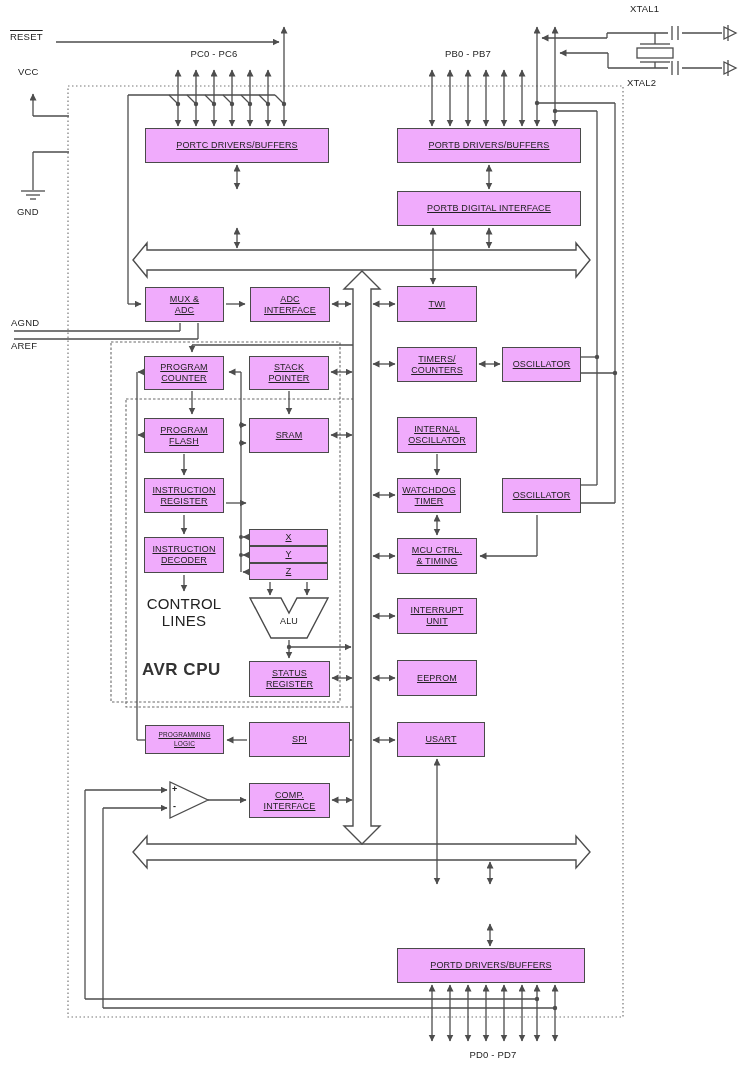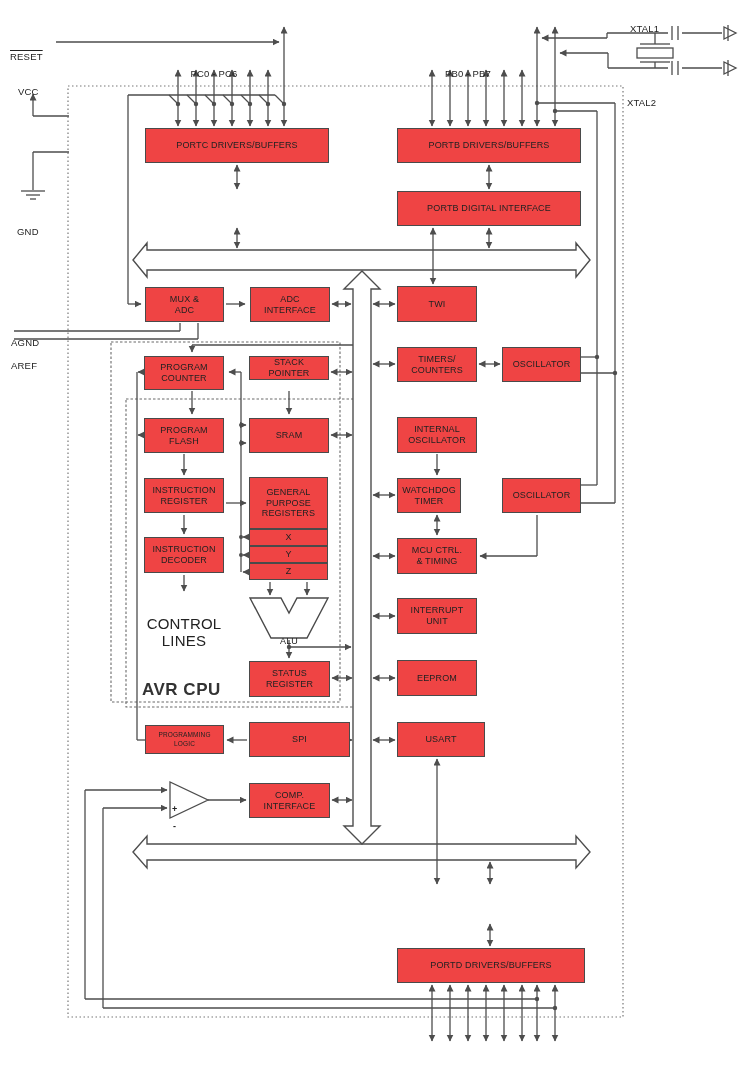--- a/index.html
+++ b/index.html
@@ -1,25 +1,25 @@
 <!DOCTYPE html>
 <html><head>
 <meta charset="utf-8">
 <style>
   html,body{margin:0;padding:0;background:#fff;}
   .stage{position:relative;width:750px;height:1070px;background:#fff;overflow:hidden;
          font-family:"Liberation Sans",sans-serif;}
   .stage svg{position:absolute;left:0;top:0;z-index:1;}
-  .blk{position:absolute;z-index:2;box-sizing:border-box;background:#ef4444;
+  .blk{position:absolute;z-index:2;box-sizing:border-box;background:#f0abfc;
        border:1.4px solid #4a4a4a;display:flex;align-items:center;justify-content:center;
        text-align:center;font-size:9px;line-height:1.18;color:#222;
-       white-space:pre-line;letter-spacing:.15px;}
+       white-space:pre-line;letter-spacing:.15px;text-decoration:underline;}
   .blk.small{font-size:6.5px;line-height:1.25;}
   .lbl{position:absolute;z-index:3;font-size:9.5px;color:#222;letter-spacing:.2px;
-       white-space:pre-line;margin-top:20px;}
+       white-space:pre-line;}
   .lbl.center{text-align:center;}
   .lbl.big{font-size:17px;font-weight:bold;letter-spacing:.5px;color:#333;}
   .lbl.mid{font-size:15px;}
   .overline{text-decoration:overline;}
   .nob{border:none;background:transparent;}
 </style>
 </head>
 <body>
 
 <div class="stage">
@@ -269,30 +269,27 @@
 UNIT</div>
 <div class="blk" style="left:397px;top:660px;width:80px;height:36px">EEPROM</div>
 <div class="blk" style="left:397px;top:722px;width:88px;height:35px">USART</div>
 <div class="blk" style="left:249px;top:722px;width:101px;height:35px">SPI</div>
 <div class="blk small" style="left:145px;top:725px;width:79px;height:29px">PROGRAMMING
 LOGIC</div>
 <div class="blk" style="left:249px;top:783px;width:81px;height:35px">COMP.
 INTERFACE</div>
 <div class="blk" style="left:144px;top:356px;width:80px;height:34px">PROGRAM
 COUNTER</div>
-<div class="blk" style="left:249px;top:356px;width:80px;height:24px">STACK
+<div class="blk" style="left:249px;top:356px;width:80px;height:34px">STACK
 POINTER</div>
 <div class="blk" style="left:144px;top:418px;width:80px;height:35px">PROGRAM
 FLASH</div>
 <div class="blk" style="left:249px;top:418px;width:80px;height:35px">SRAM</div>
 <div class="blk" style="left:144px;top:478px;width:80px;height:35px">INSTRUCTION
 REGISTER</div>
-<div class="blk" style="left:249px;top:477px;width:79px;height:52px">GENERAL
-PURPOSE
-REGISTERS</div>
 <div class="blk" style="left:249px;top:529px;width:79px;height:17px">X</div>
 <div class="blk" style="left:249px;top:546px;width:79px;height:17px">Y</div>
 <div class="blk" style="left:249px;top:563px;width:79px;height:17px">Z</div>
 <div class="blk" style="left:144px;top:537px;width:80px;height:36px">INSTRUCTION
 DECODER</div>
 <div class="blk" style="left:249px;top:661px;width:81px;height:36px">STATUS
 REGISTER</div>
 <div class="blk" style="left:397px;top:948px;width:188px;height:35px">PORTD DRIVERS/BUFFERS</div>
 
 <div class="lbl nob" style="left:271px;top:616px;width:36px;height:18px;text-align:center;font-size:9px">ALU</div>

